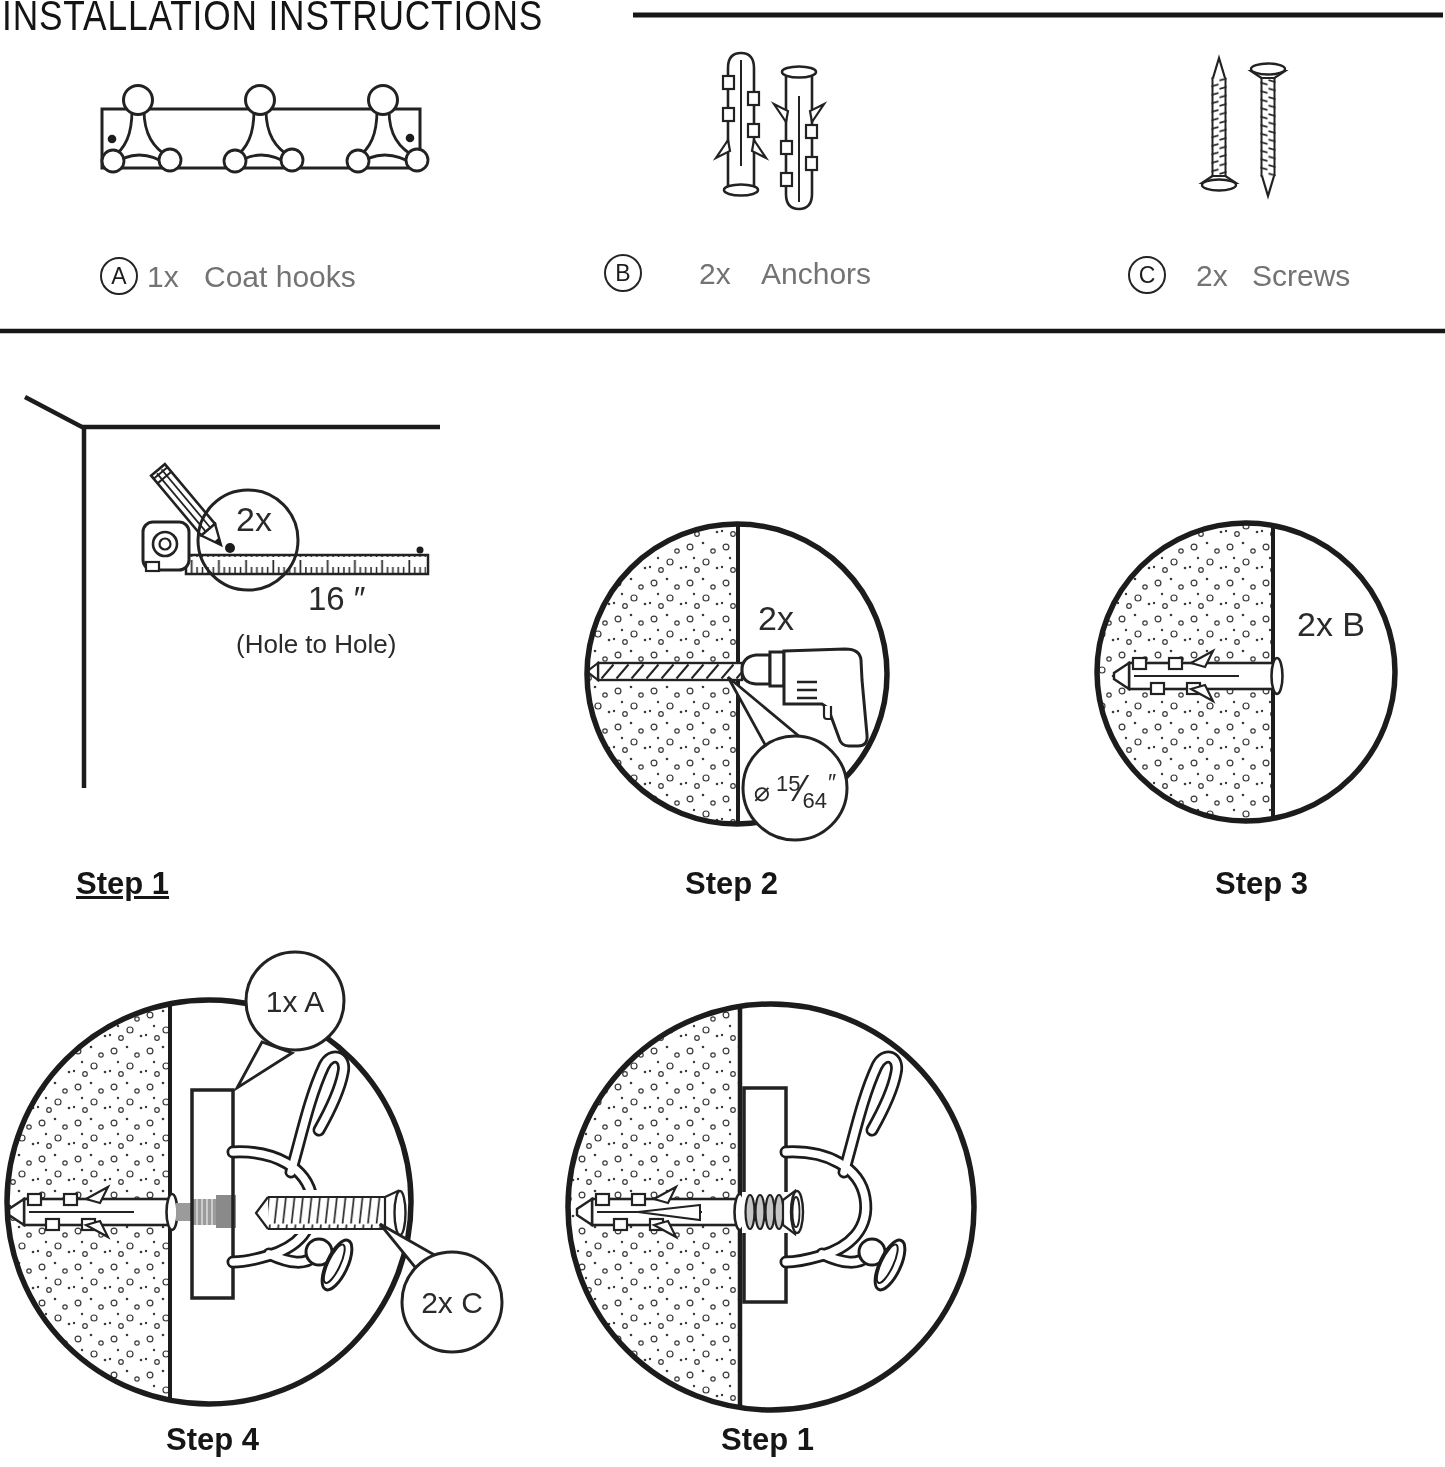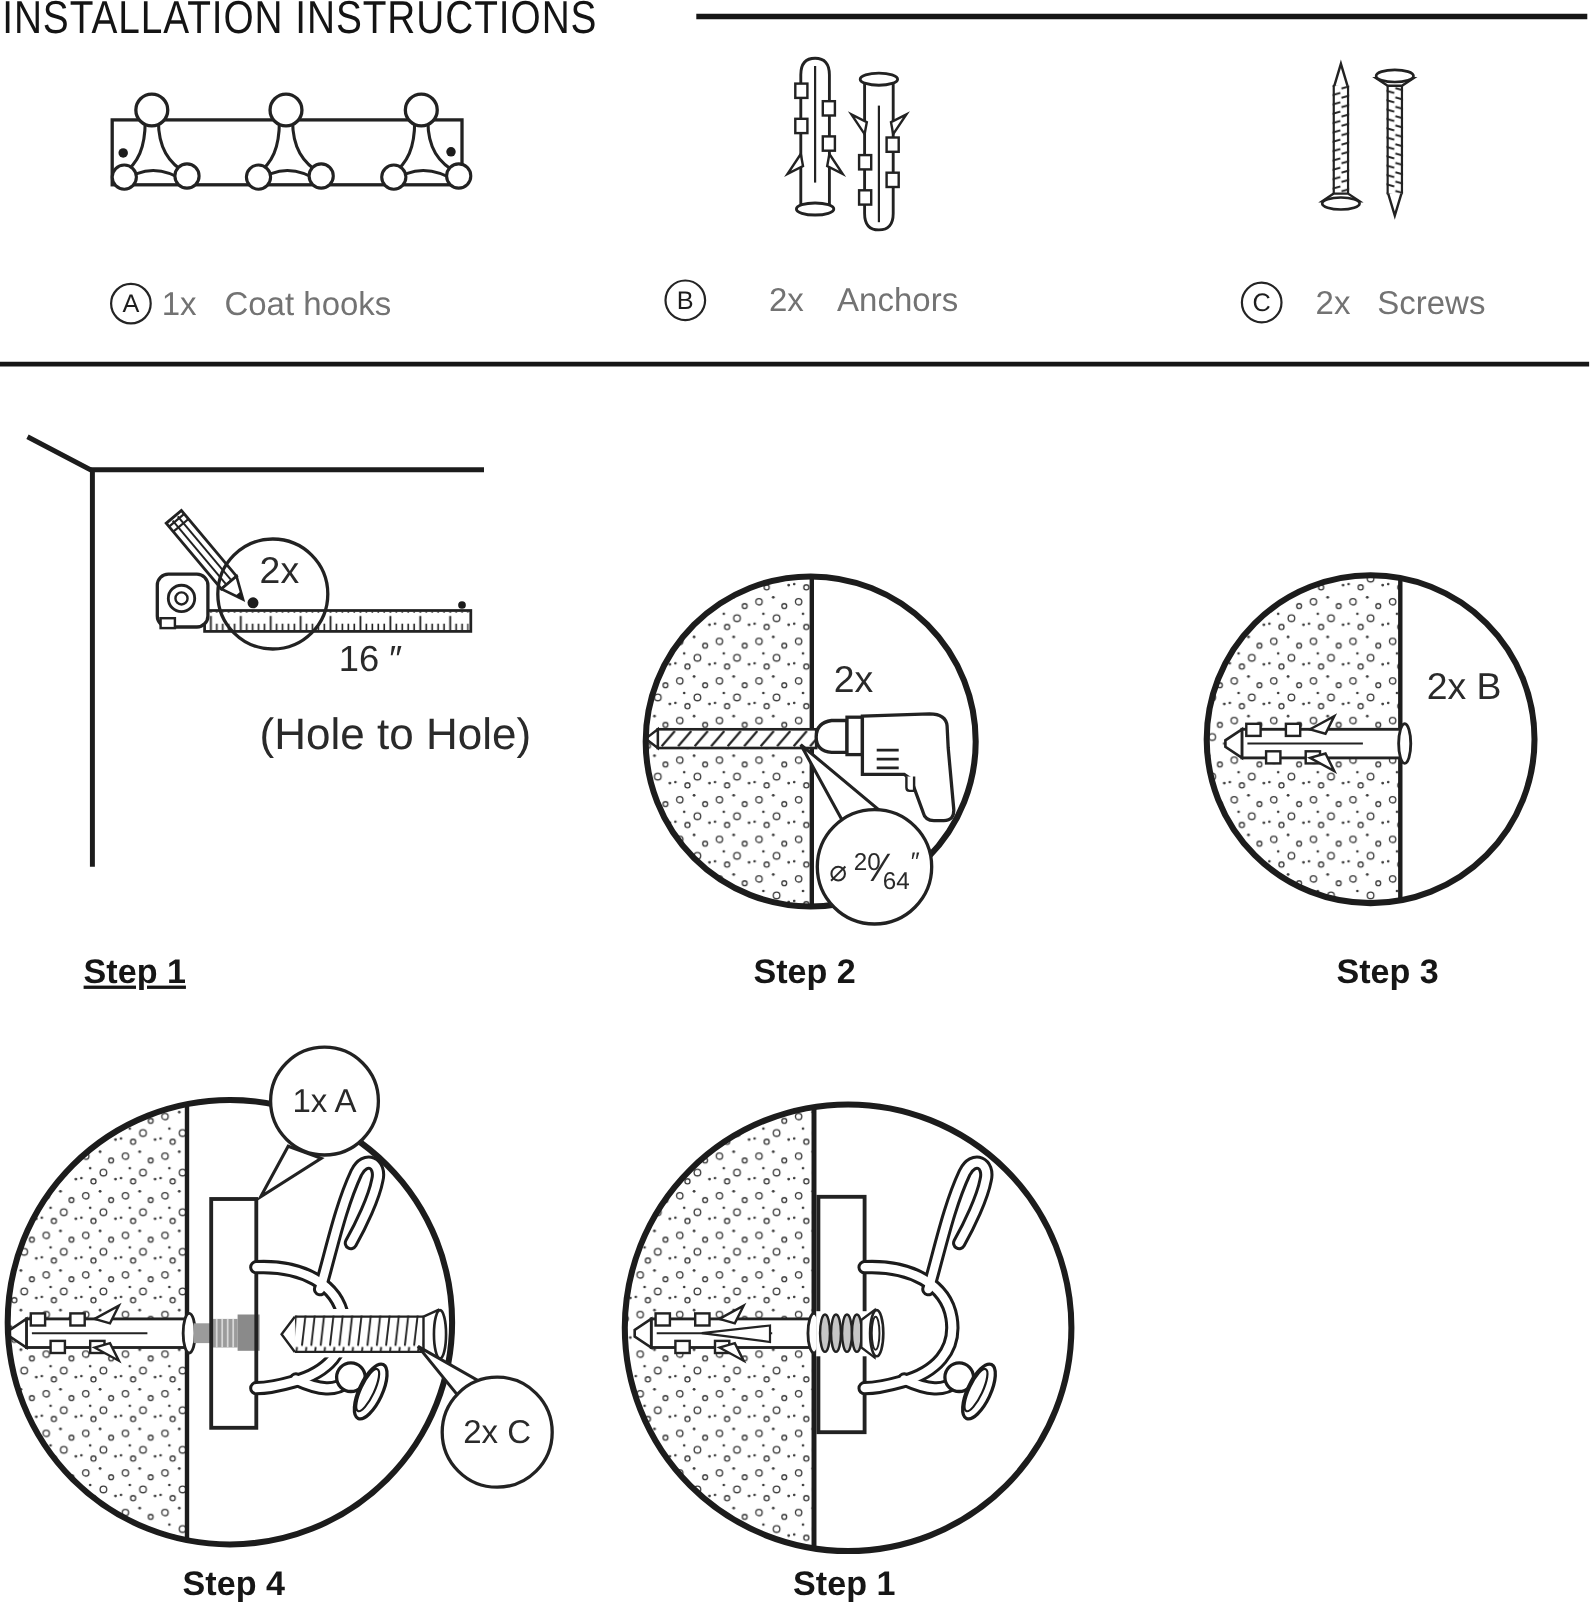--- a/index.html
+++ b/index.html
@@ -297,27 +297,27 @@
 <div class="badge" style="left:604px;top:254px;">B</div>
 <div class="t plabel" style="left:699px;top:257px;">2x</div>
 <div class="t plabel" style="left:761px;top:257px;text-align:center;">Anchors</div>
 
 <div class="badge" style="left:1128px;top:256px;">C</div>
 <div class="t plabel" style="left:1196px;top:259px;">2x</div>
 <div class="t plabel" style="left:1252px;top:259px;">Screws</div>
 
 <div class="t mark" style="left:236px;top:501px;">2x</div>
 <div class="t mark" style="left:308px;top:581px;font-size:33px;">16 ″</div>
-<div class="t mark" style="left:236px;top:646px;font-size:40px;">(Hole to Hole)</div>
+<div class="t mark" style="left:236px;top:630px;font-size:26px;">(Hole to Hole)</div>
 
 <div class="t mark" style="left:758px;top:600px;">2x</div>
 <div class="t ctr" style="left:795px;top:789px;">
   <span class="dia">
     <span class="sym">⌀</span>
-        <span class="num">20</span>
+        <span class="num">15</span>
         <span class="sl">⁄</span>
         <span class="den">64</span>
         <span class="un">″</span>
   </span>
 </div>
 
 <div class="t mark" style="left:1297px;top:606px;">2x B</div>
 
 <div class="t mark ctr" style="left:295px;top:1001px;font-size:30px;">1x A</div>
 <div class="t mark ctr" style="left:452px;top:1302px;font-size:30px;">2x C</div>

